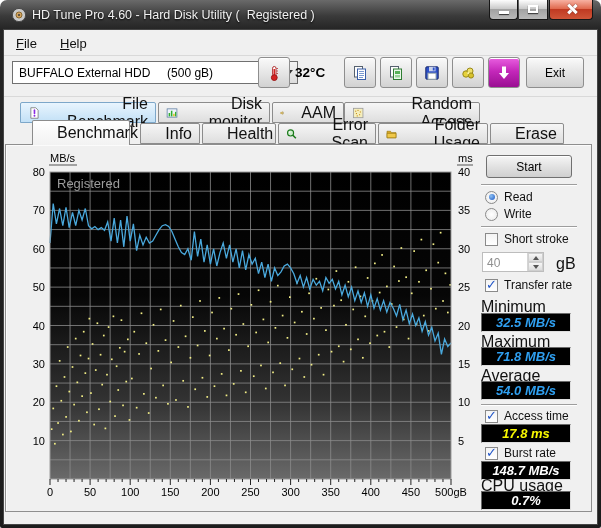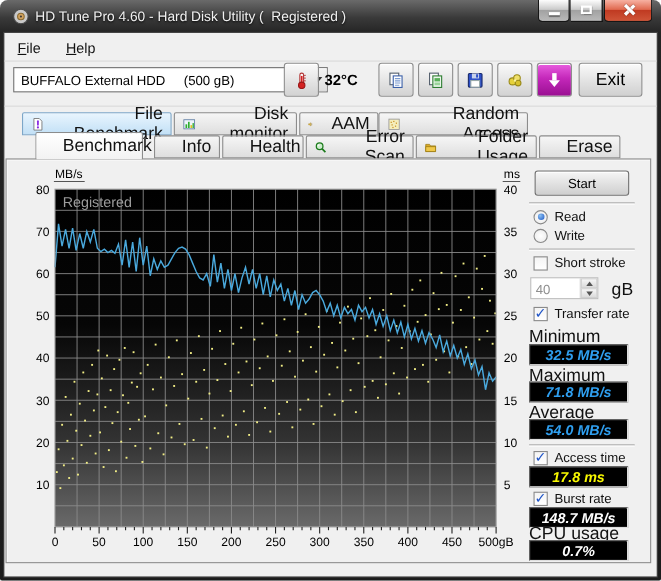--- a/index.html
+++ b/index.html
@@ -38,21 +38,21 @@
     background:linear-gradient(#f4f4f4,#dcdcdc); display:flex; align-items:center; justify-content:center; }
   .tri-down { width:0; height:0; border-left:4px solid transparent; border-right:4px solid transparent; border-top:5px solid #333; }
   .tbtn { position:absolute; top:27px; width:32px; height:31px; border:1px solid #8e8e8e; border-radius:3px;
     background:linear-gradient(#fafafa,#e8e8e8 45%,#d2d2d2); box-shadow:inset 0 1px 0 #fff;
     display:flex; align-items:center; justify-content:center; cursor:default; }
   .tbtn.dl { background:linear-gradient(#e95fe0,#c428ba 45%,#9a0f92); }
   .thermo { left:254px; }
   .temp { position:absolute; left:291px; top:35px; font-size:13.5px; font-weight:bold; color:#000; }
   .exit { position:absolute; left:522px; top:27px; width:58px; height:31px; border:1px solid #8e8e8e; border-radius:3px;
     background:linear-gradient(#fafafa,#e6e6e6 45%,#d0d0d0); box-shadow:inset 0 1px 0 #fff;
-    font-size:16px; display:flex; align-items:center; justify-content:center; cursor:default; }
+    font-size:12px; display:flex; align-items:center; justify-content:center; cursor:default; }
   
   .tab { position:absolute; display:flex; align-items:center; gap:17px; padding:0 7px; font-size:16px; color:#111;
     border:1px solid #8c8c8c; border-radius:2px 2px 0 0; background:linear-gradient(#f6f6f6,#dedede); cursor:default;text-align:right; }
   .row1 { top:72px; height:21px; }
   .row2 { top:93px; height:21px; }
   .tab.hl { background:linear-gradient(#e9f5fe,#c2e0f6); border-color:#7da7c9; }
   .tab.active { top:90px; height:25px; background:linear-gradient(#ffffff,#f2f2f2); border-bottom:none; z-index:6; }
   
   .panel { position:absolute; left:1px; top:114px; width:587px; height:368px; background:#f0f0f0;
     border:1px solid #8e8e8e; box-shadow:inset 1px 1px 0 #fbfbfb; z-index:1; }

